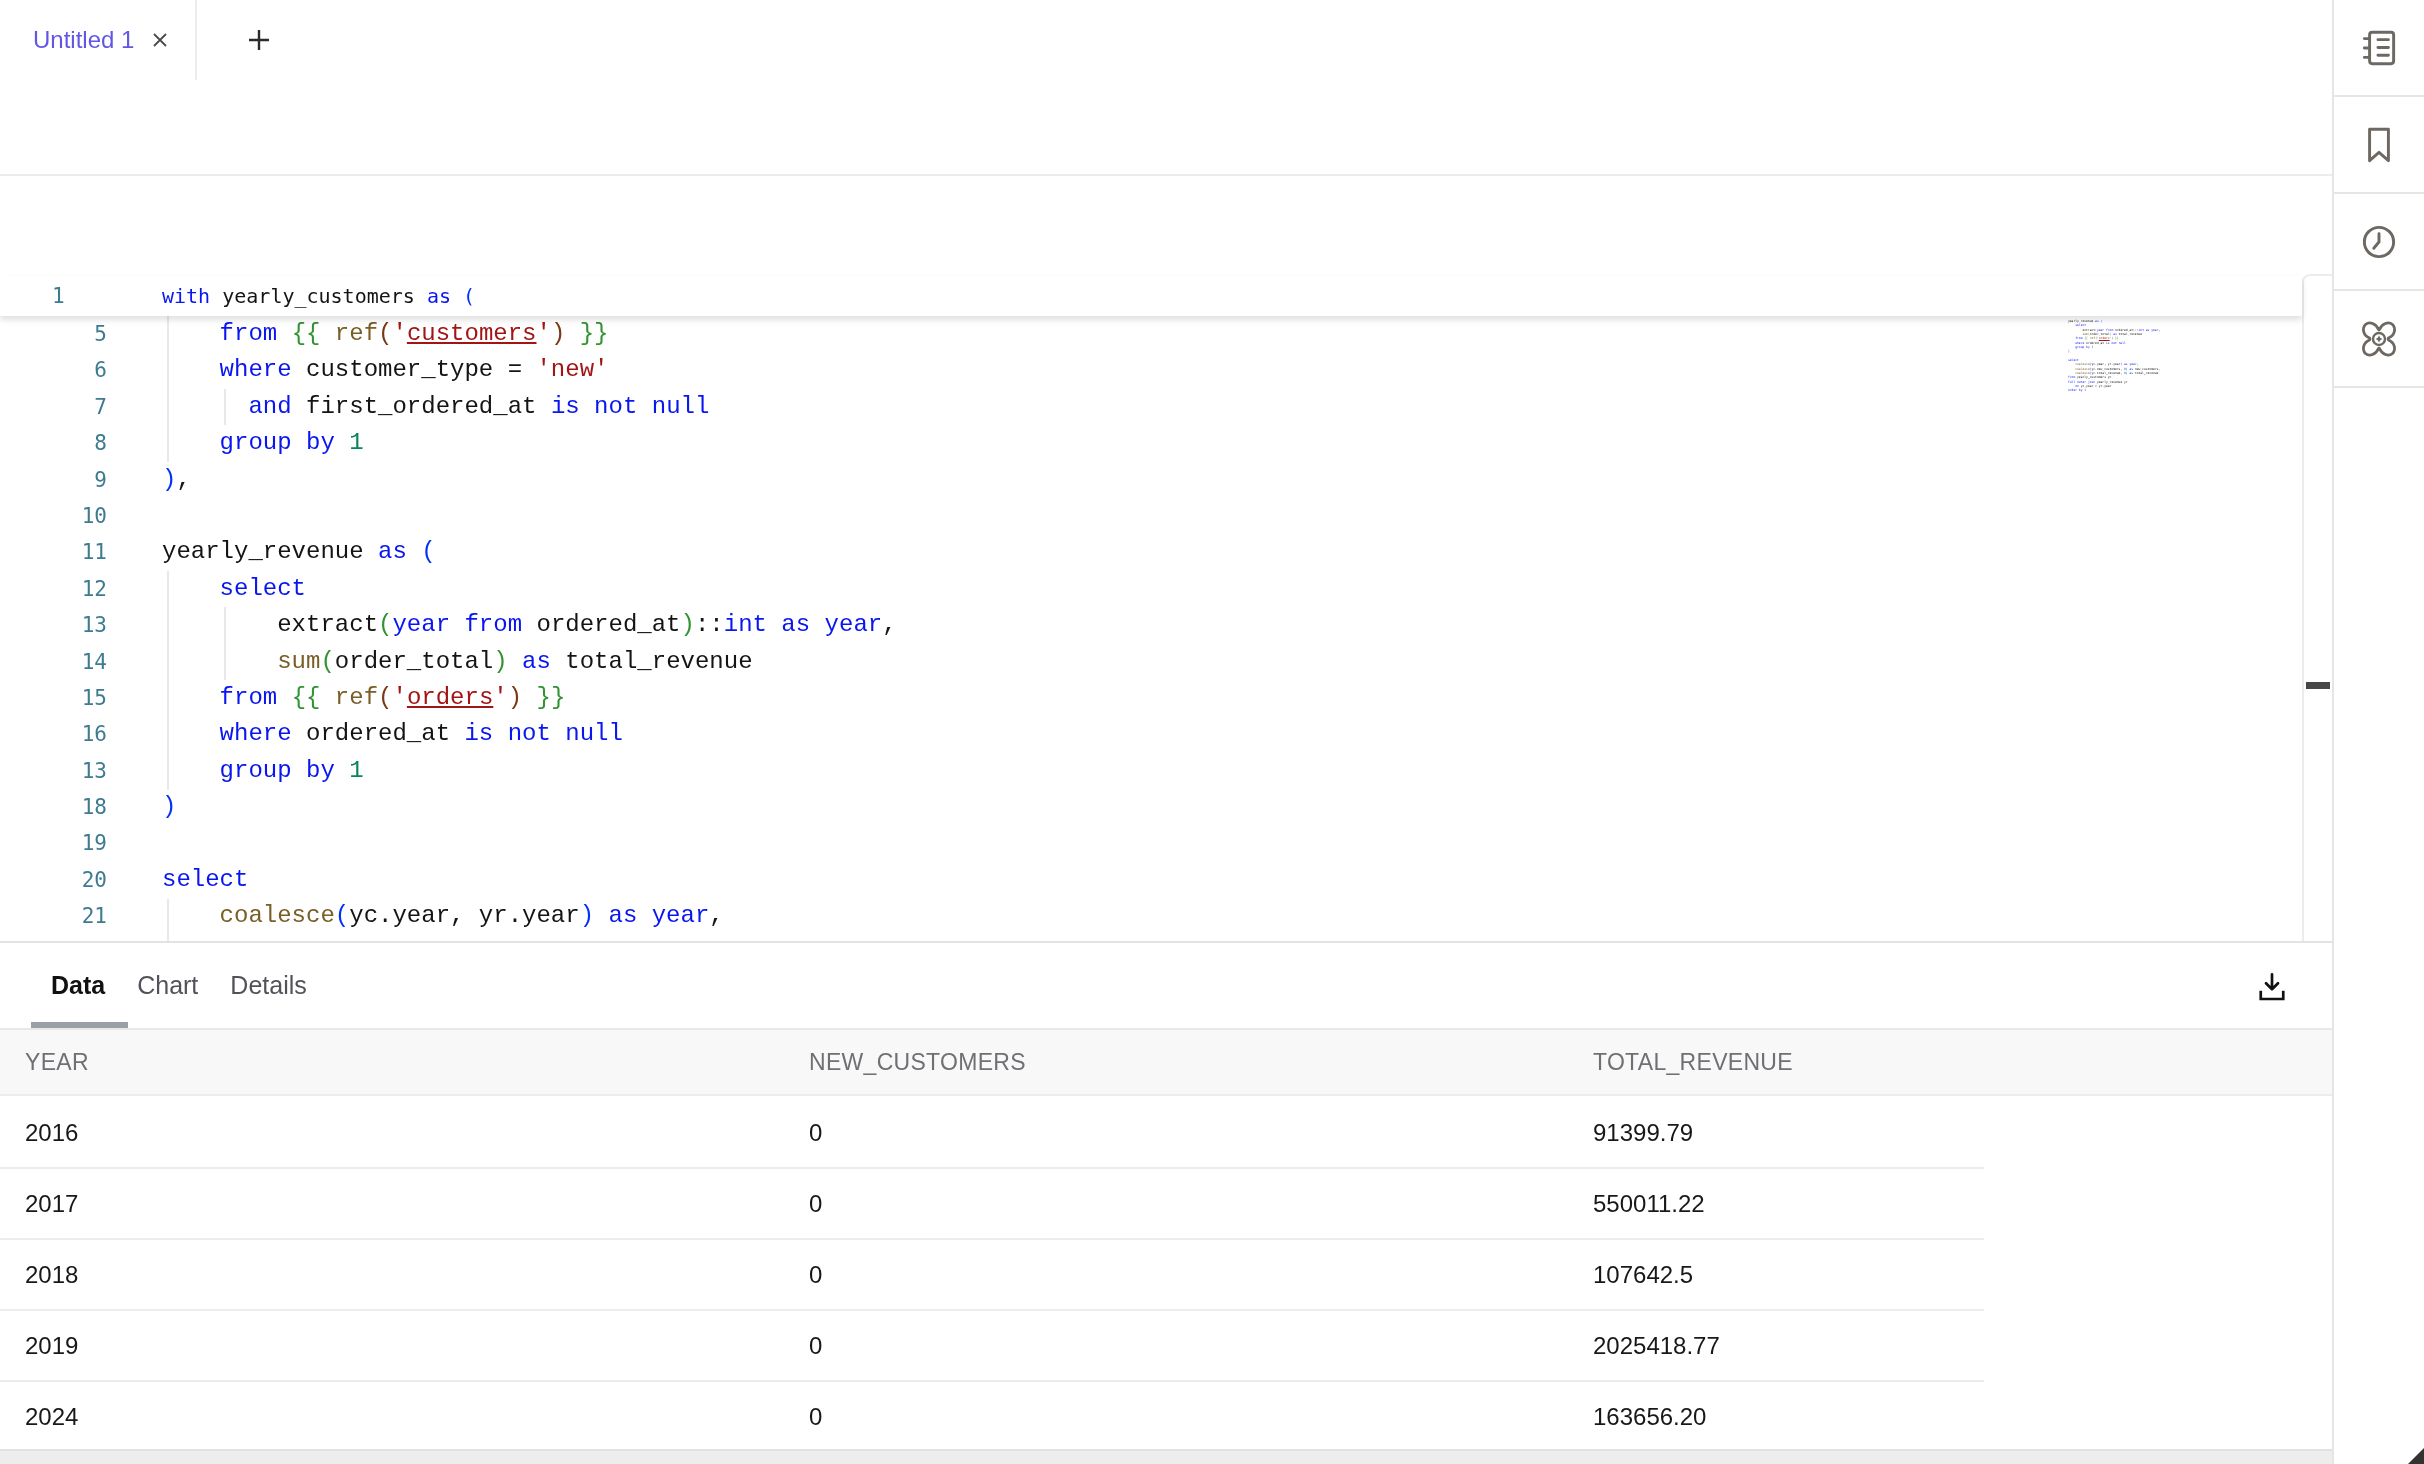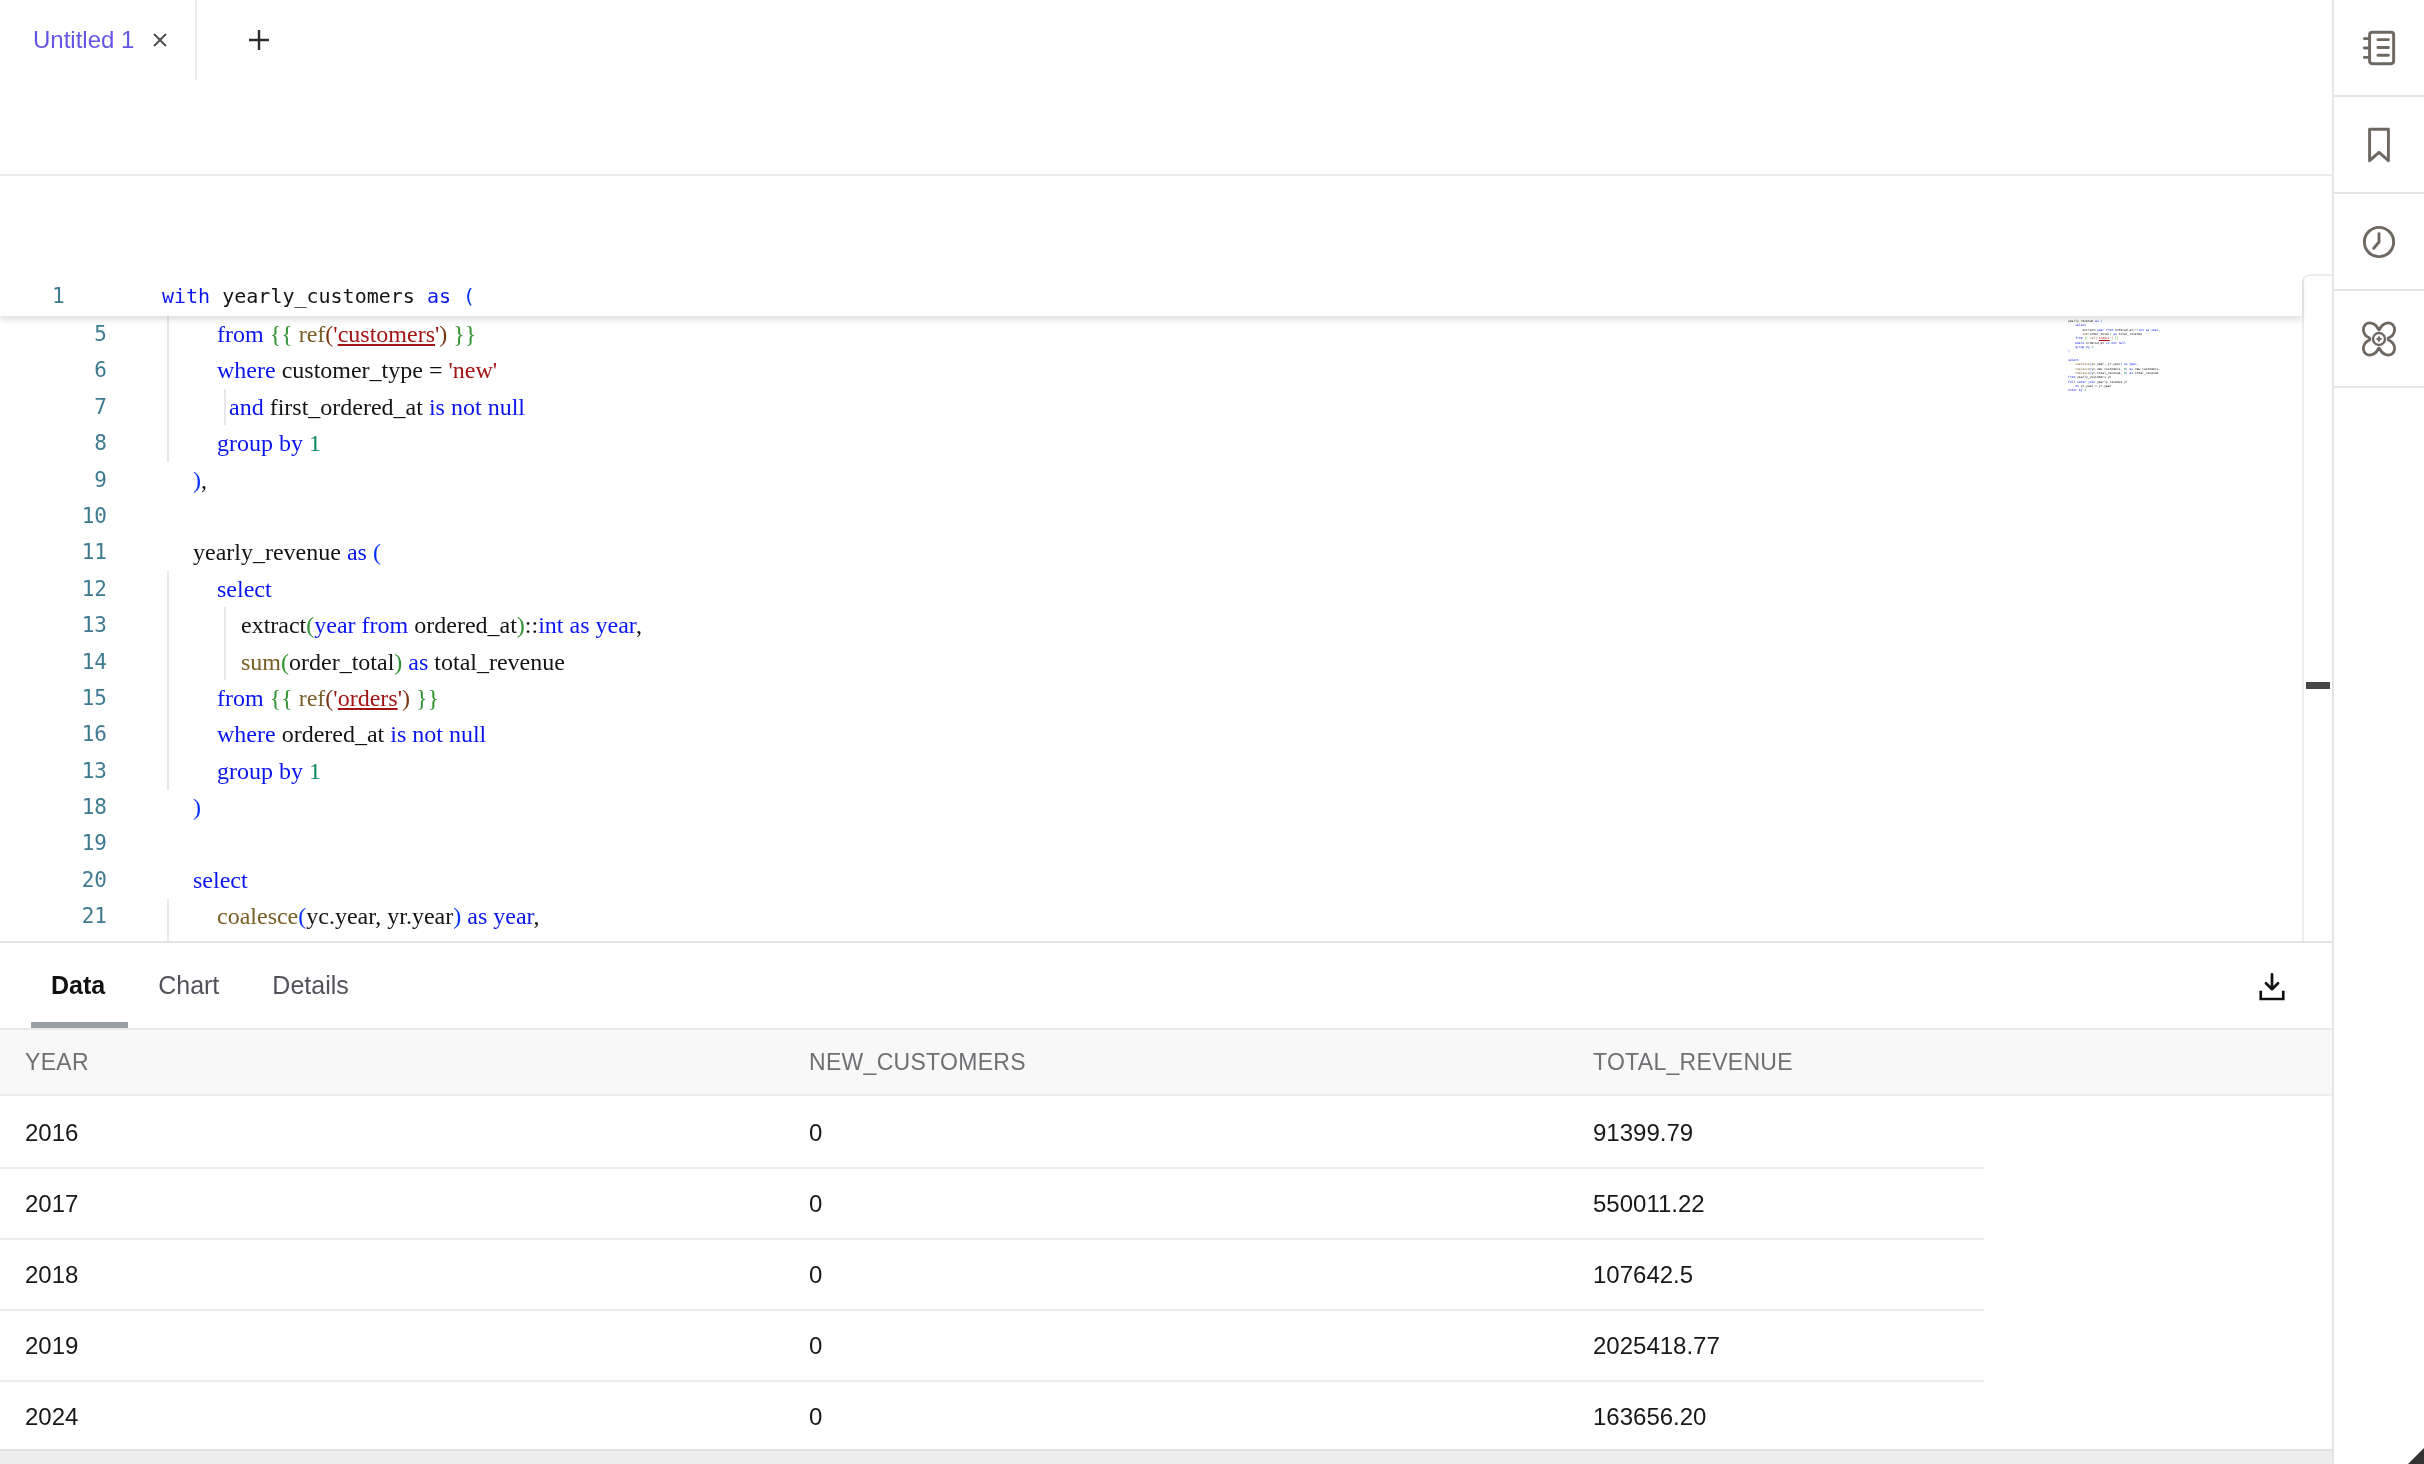--- a/index.html
+++ b/index.html
@@ -33,21 +33,21 @@
   .env-select{position:absolute;left:400px;top:201px;height:48px;border:2px solid #d8d3ce;border-radius:10px;background:#fff;
       display:flex;align-items:center;gap:13px;padding:0 16px;box-sizing:border-box;cursor:pointer;}
   .env-label{font-size:23px;color:#1b1b1f;}
   .env-pill{background:#d7e2fa;border-radius:8px;padding:4px 14px;font-size:21px;font-weight:600;color:#21242b;}
 
   
   .editor-area{position:absolute;left:0;top:176px;width:2332px;height:765px;overflow:hidden;background:#fff;}
   .lines{position:absolute;left:0;top:140px;width:2302px;height:625px;overflow:hidden;}
   .code-line{height:36.4px;line-height:36.4px;display:flex;white-space:pre;}
   .code-line .gutter{flex:none;width:107px;text-align:right;color:#3e7b91;font-size:21px;font-family:"DejaVu Sans Mono",monospace;}
-  .code-line .code{flex:none;margin-left:86px;font-size:24px;font-family:Liberation Serif, serif;white-space:pre;}
+  .code-line .code{flex:none;margin-left:55px;font-size:24px;font-family:Liberation Mono, monospace;white-space:pre;}
   .sticky-line{position:absolute;left:0;top:100px;width:2302px;height:40px;line-height:40px;background:#fff;
       box-shadow:0 4px 6px rgba(0,0,0,0.12);display:flex;white-space:pre;z-index:5;}
   .sticky-line .gutter{flex:none;width:162px;box-sizing:border-box;padding-left:52px;color:#3e7b91;font-size:21px;font-family:"DejaVu Sans Mono",monospace;}
   .sticky-line .code{flex:none;font-size:20px;font-family:"DejaVu Sans Mono",monospace;white-space:pre;}
   .guide{position:absolute;width:2px;background:#e8e8e8;}
 
   
   .tok-kw{color:#0a16f0;} .tok-pl{color:#141414;} .tok-str{color:#a31515;}
   .tok-strlink{color:#a31515;text-decoration:underline;}
   .tok-num{color:#098658;} .tok-fn{color:#795e26;}
@@ -57,21 +57,21 @@
   .minimap{position:absolute;left:2068px;top:100px;width:160px;height:120px;overflow:hidden;}
   .mm-line{height:4.32px;line-height:4.32px;font-size:3px;font-family:"DejaVu Sans Mono",monospace;white-space:pre;}
 
   
   .scroll-lane{position:absolute;left:2302px;top:98px;width:30px;height:667px;background:#fff;
       border-left:2px solid #ececec;border-top:2px solid #ececec;border-top-left-radius:8px;box-sizing:border-box;}
   .scroll-thumb{position:absolute;left:2px;top:406px;width:24px;height:7px;background:#474747;}
 
   
   .results{position:absolute;left:0;top:941px;width:2332px;height:523px;border-top:2px solid #e3e3e3;background:#fff;box-sizing:border-box;}
-  .rtabs{position:absolute;left:51px;top:0;height:85px;display:flex;align-items:center;gap:53px;}
+  .rtabs{position:absolute;left:51px;top:0;height:85px;display:flex;align-items:center;gap:32px;}
   .rtab{font-size:25px;color:#52525b;cursor:pointer;}
   .rtab.active{color:#111;font-weight:700;}
   .rtab-underline{position:absolute;left:31px;top:79px;width:97px;height:6px;background:#9aa0a6;}
   .rtabs-border{position:absolute;left:0;top:85px;width:2332px;height:2px;background:#e8e8e8;}
   .download-btn{position:absolute;left:2248px;top:20px;width:48px;height:48px;display:flex;align-items:center;justify-content:center;cursor:pointer;}
   .tgrid{display:grid;grid-template-columns:784px 784px 1fr;box-sizing:border-box;padding-left:25px;align-items:center;}
   .thead{position:absolute;left:0;top:87px;width:2332px;height:66px;background:#f8f8f8;border-bottom:2px solid #ededed;box-sizing:border-box;}
   .th{color:#6f6f74;font-size:23px;letter-spacing:0.3px;}
   .tbody{position:absolute;left:0;top:155px;width:1984px;}
   .tr{height:71px;border-bottom:2px solid #ededed;box-sizing:border-box;}

